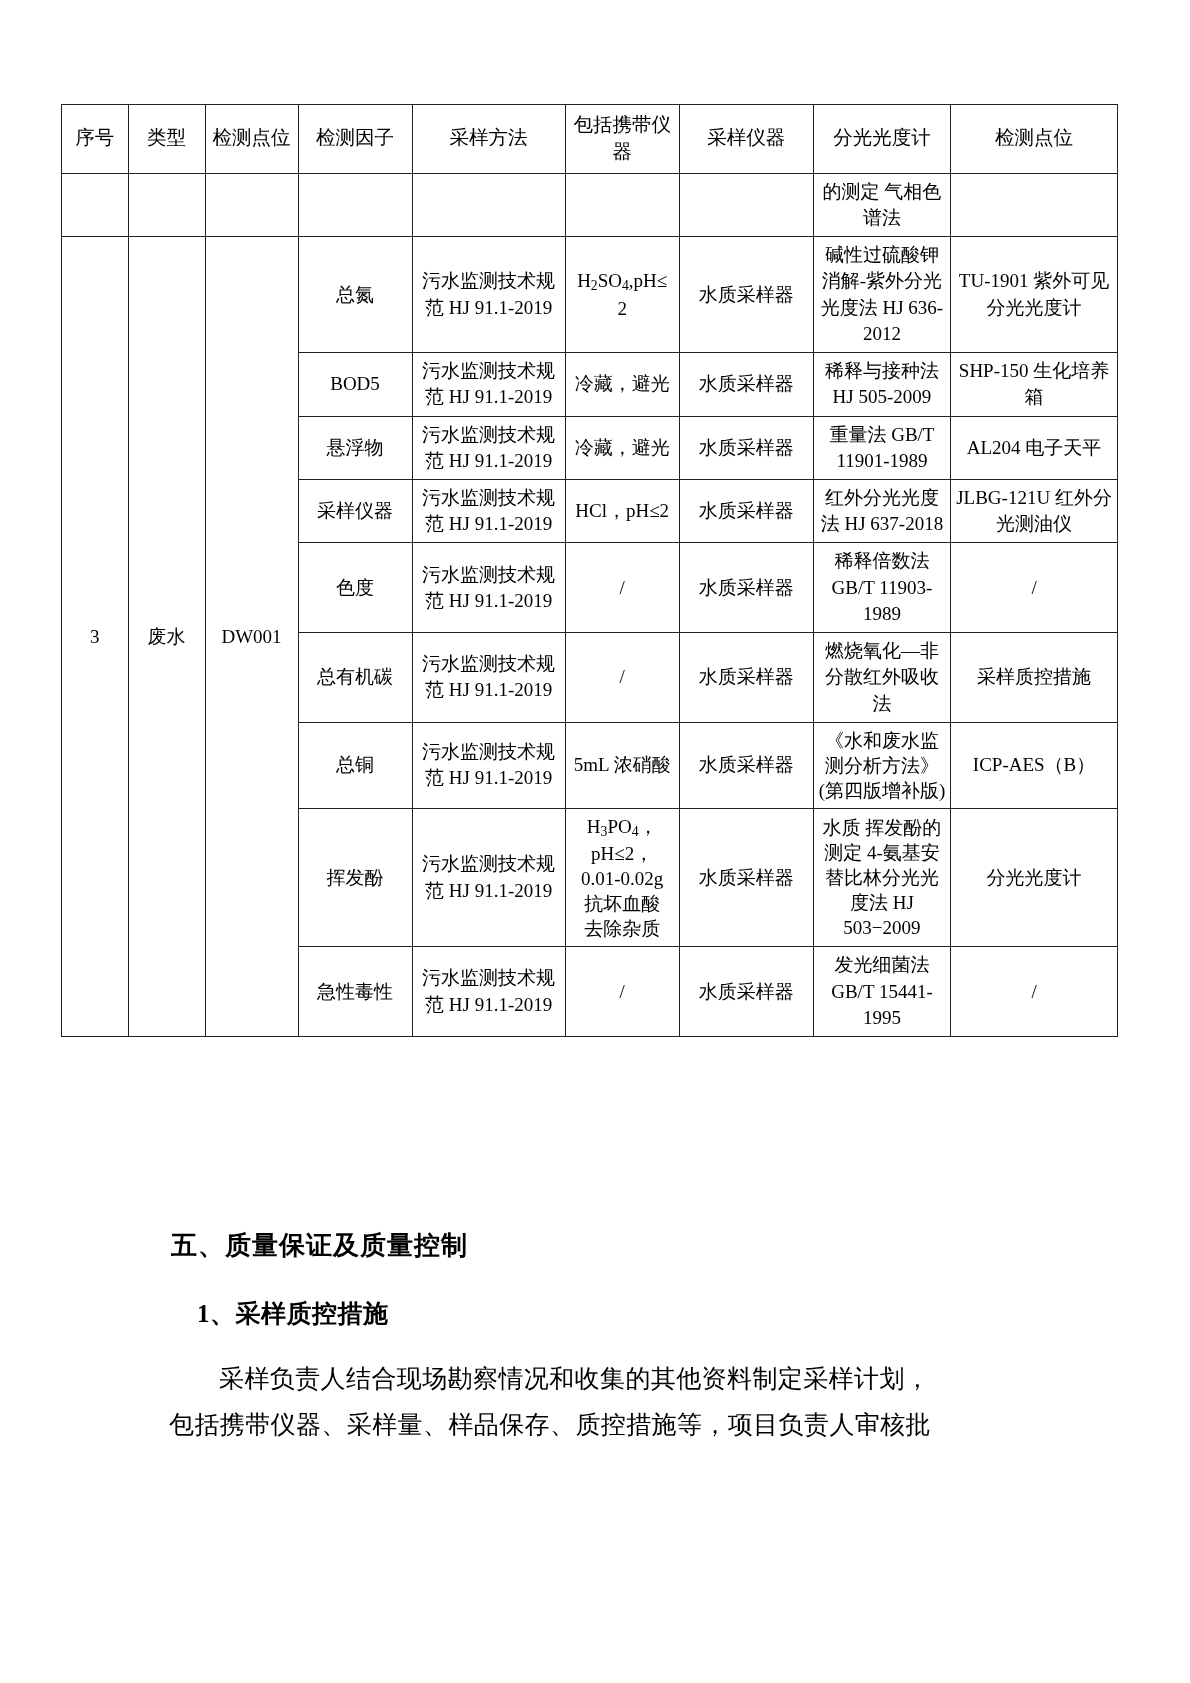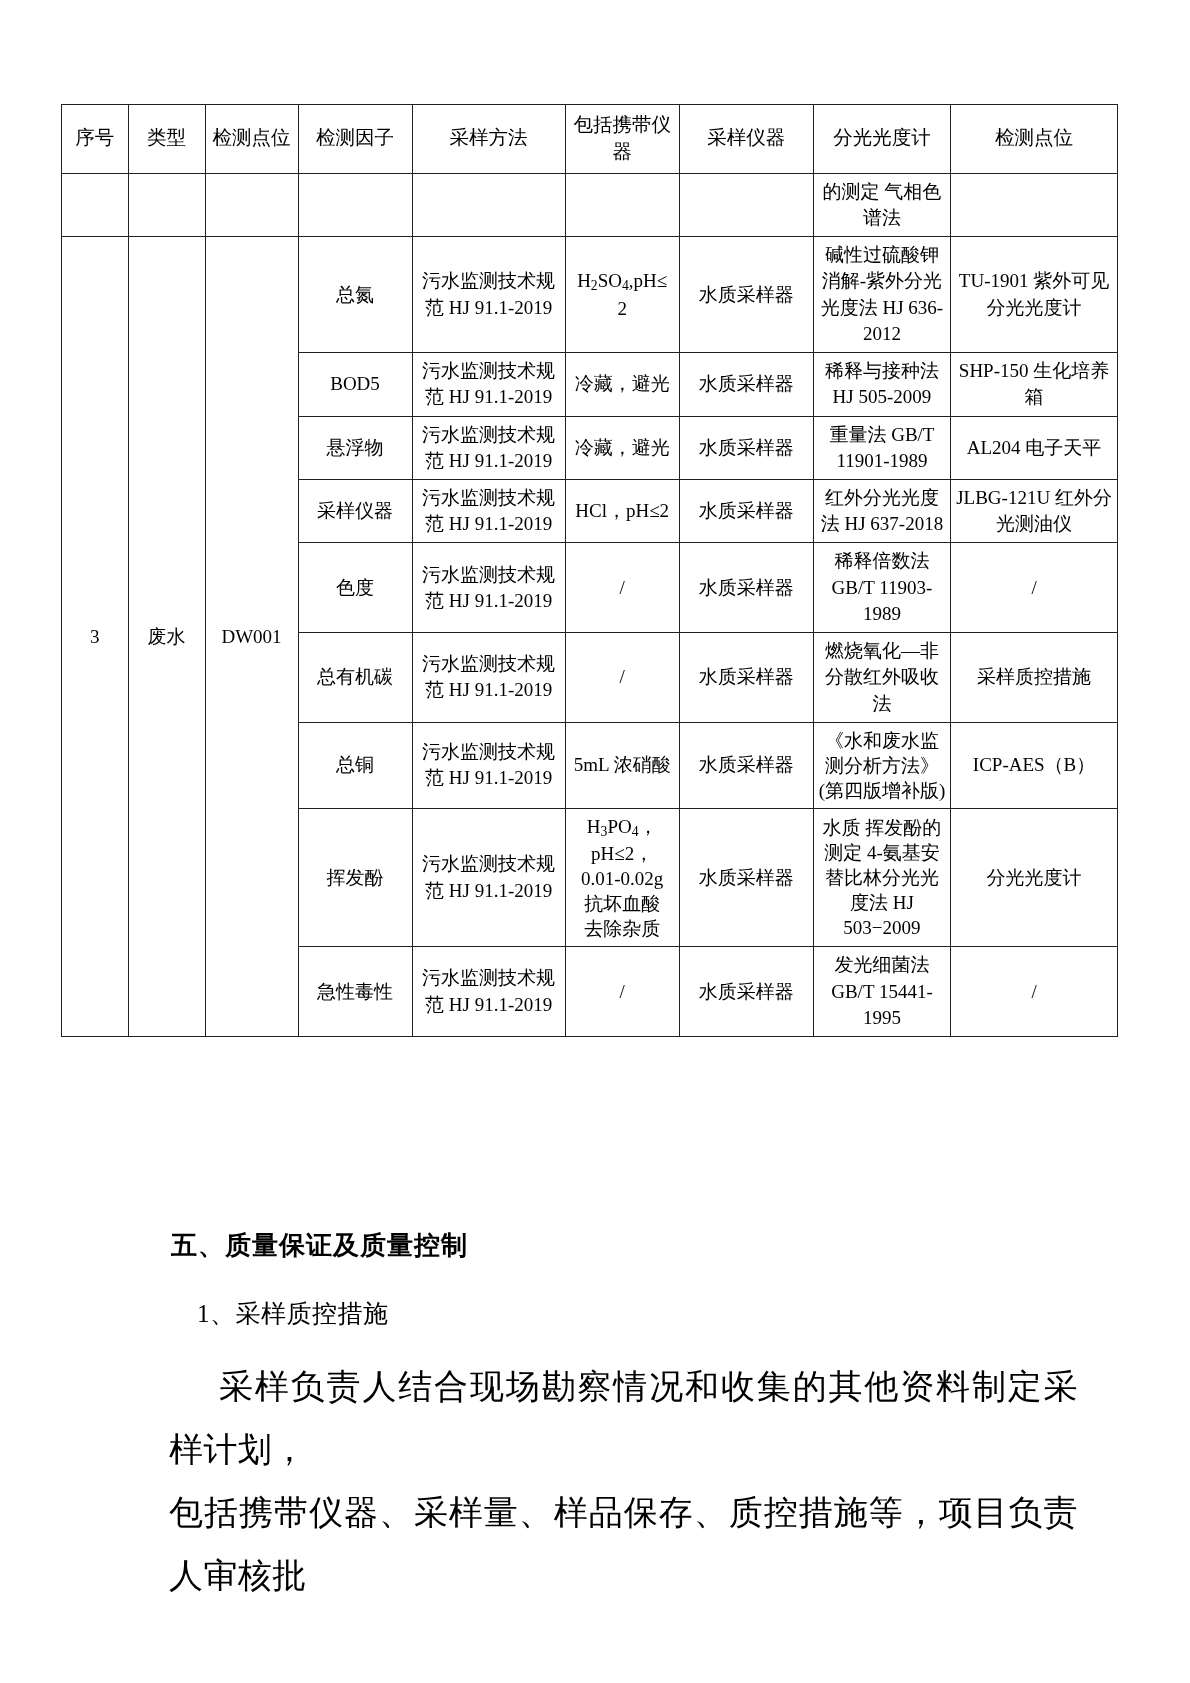--- a/index.html
+++ b/index.html
@@ -79,23 +79,24 @@
     font-family: "DejaVu Sans", sans-serif;
     font-weight: bold;
     font-size: 26px;
     letter-spacing: 1px;
     margin: 0 0 34px 110px;
   }
   .p-sub {
     font-size: 25px;
     margin: 0 0 26px 136px;
     letter-spacing: 0.5px;
+    font-weight: bold;
   }
   .p-body {
-    font-size: 34px;
+    font-size: 25px;
     line-height: 1.85;
     margin: 0;
     letter-spacing: 0.4px;
     text-indent: 50px;
     padding-left: 108px;
     padding-right: 40px;
     text-align: justify;
   }
   .p-body.cont {
     text-indent: 0;

